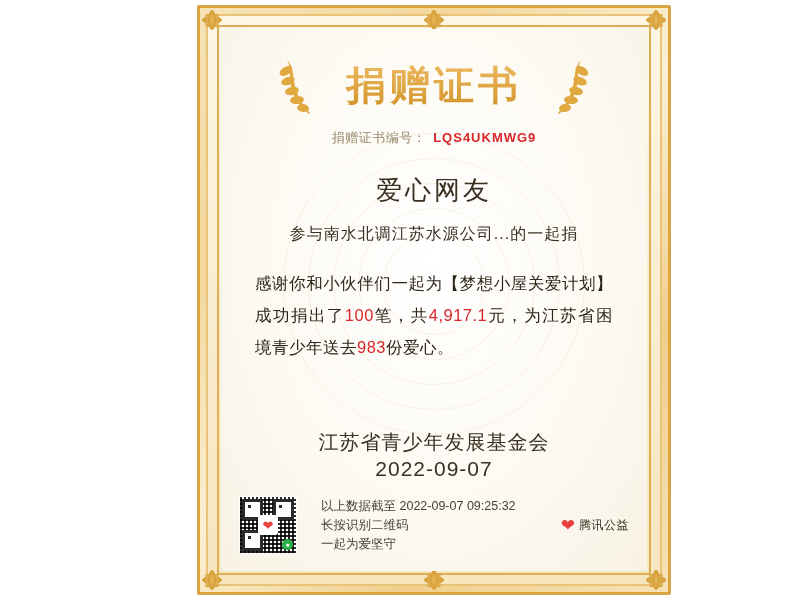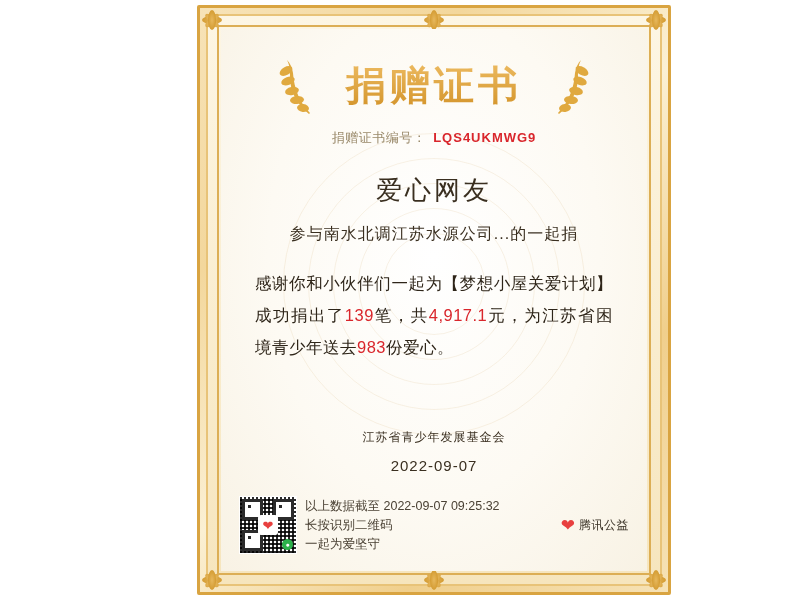--- a/index.html
+++ b/index.html
@@ -205,29 +205,29 @@
     text-align: justify;
     text-align-last: left;
     letter-spacing: 0.5px;
   }
   .hl { color: #d9262c; }
 
   .org {
     position: absolute;
     left: 0; right: 0;
     top: 400px;
-    font-size: 12px;
+    font-size: 20px;
     color: #3a2f20;
     letter-spacing: 1px;
   }
   .date {
     position: absolute;
     left: 0; right: 0;
     top: 428px;
-    font-size: 15px;
+    font-size: 21px;
     color: #3a2f20;
     letter-spacing: 1px;
   }
 
   
   .footer {
     position: absolute;
     left: 18px;
     right: 18px;
     bottom: 14px;
@@ -285,21 +285,21 @@
     background: #2bb14a;
     color: #fff;
     font-size: 7px;
     line-height: 11px;
     text-align: center;
   }
 
   .footer-text {
     flex: 1 1 auto;
     text-align: left;
-    padding-left: 8px;
+    padding-left: 24px;
     color: #4a4134;
     font-size: 12.5px;
     line-height: 19px;
   }
 
   .tencent-logo {
     flex: 0 0 auto;
     display: flex;
     align-items: center;
     gap: 4px;
@@ -389,21 +389,21 @@
 
       <div class="cert-no">
         <span>捐赠证书编号：</span><span class="code">LQS4UKMWG9</span>
       </div>
 
       <div class="recipient">爱心网友</div>
 
       <div class="project-line">参与南水北调江苏水源公司...的一起捐</div>
 
       <div class="body-text">
-        <span>感谢你和小伙伴们一起为【梦想小屋关爱计划】成功捐出了</span><span class="hl">139</span><span>笔，共</span><span class="hl">4,917.1</span><span>元，为江苏省困境青少年送去</span><span class="hl">983</span><span>份爱心。</span>
+        <span>感谢你和小伙伴们一起为【梦想小屋关爱计划】成功捐出了</span><span class="hl">100</span><span>笔，共</span><span class="hl">4,917.1</span><span>元，为江苏省困境青少年送去</span><span class="hl">983</span><span>份爱心。</span>
       </div>
 
       <div class="org">江苏省青少年发展基金会</div>
       <div class="date">2022-09-07</div>
 
       <div class="footer">
         <div class="qr">
           <div class="finder f1"></div>
           <div class="finder f2"></div>
           <div class="finder f3"></div>

